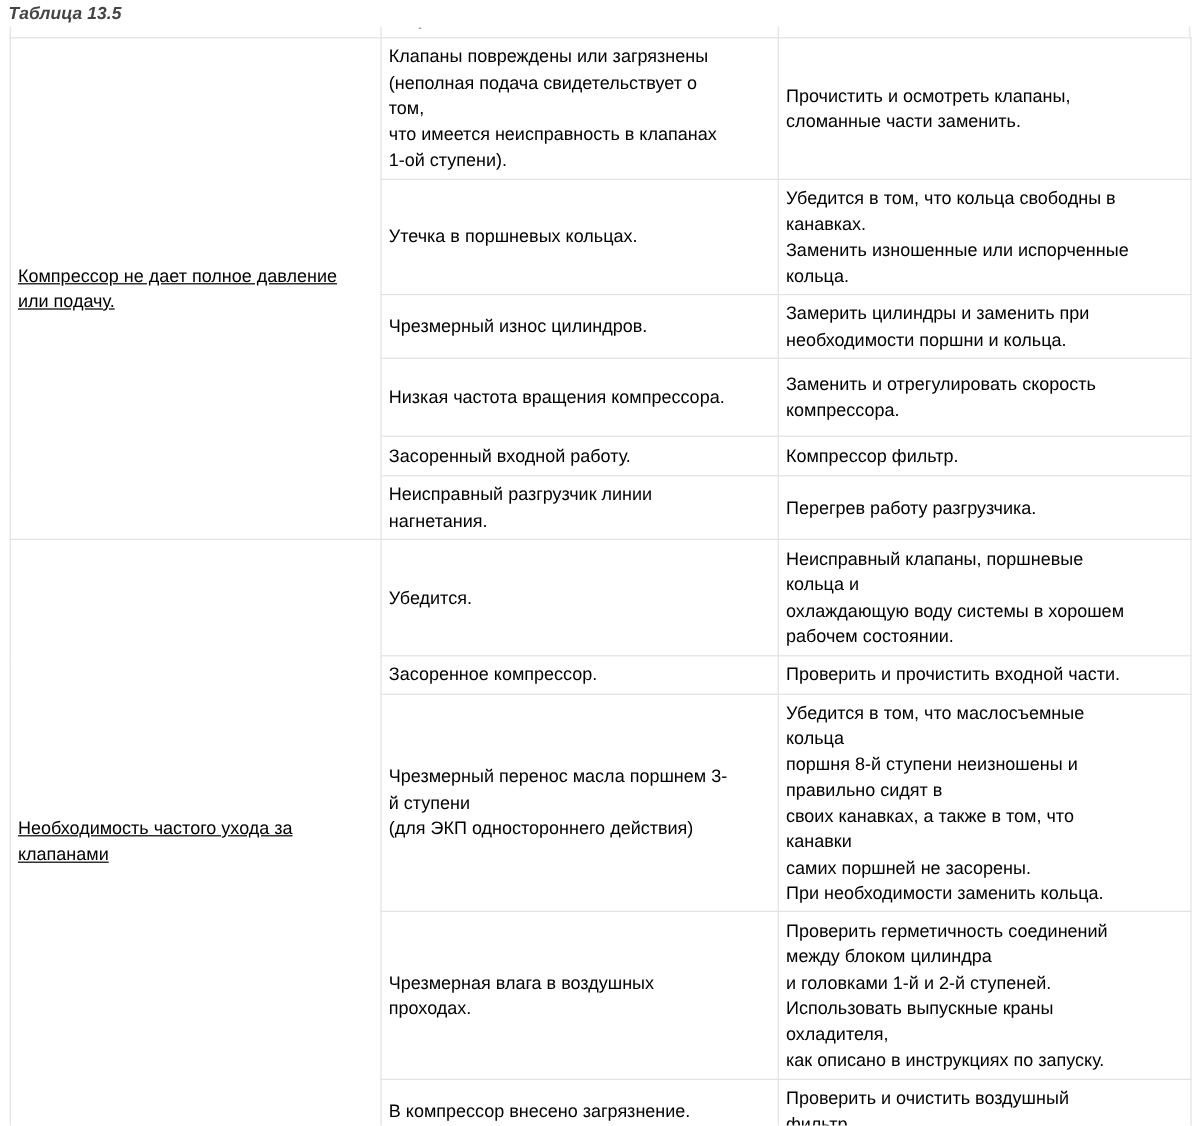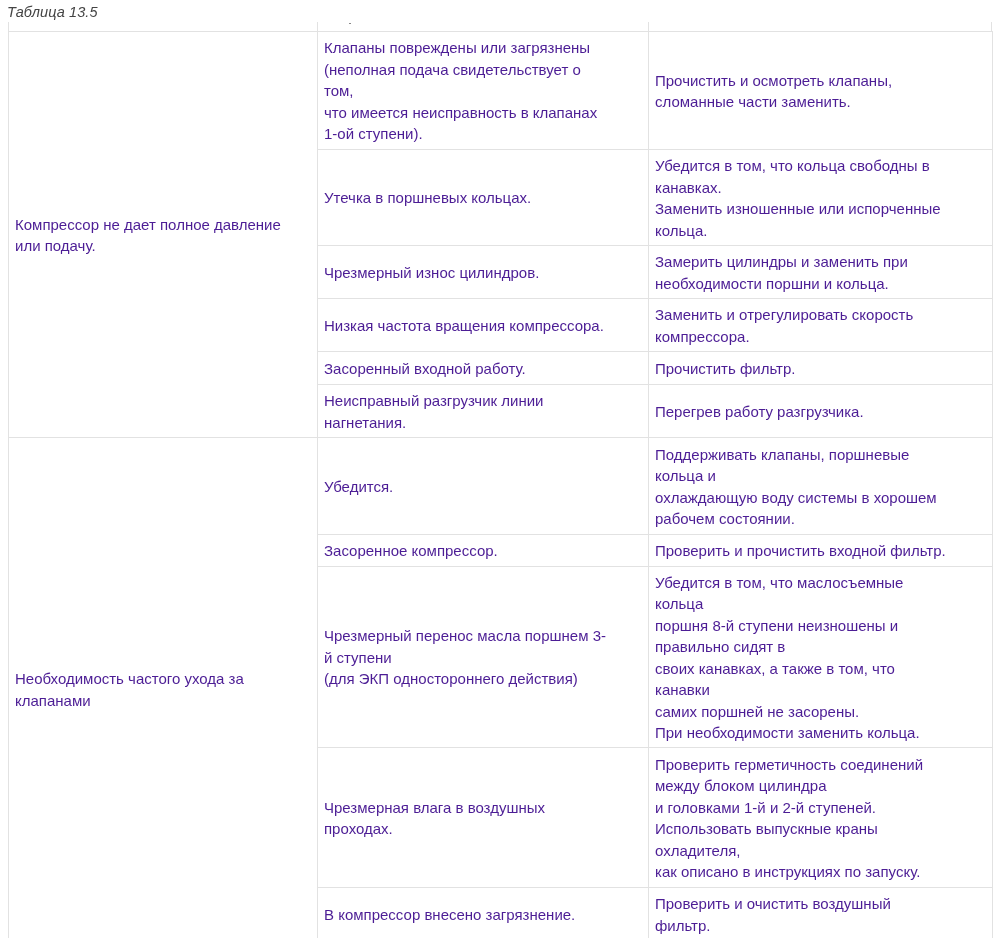--- a/index.html
+++ b/index.html
@@ -16,20 +16,21 @@
     position: relative;
   }
   .caption {
     position: absolute;
     left: 7px;
     top: 4px;
     font-size: 14.5px;
     font-style: italic;
     color: #444444;
     letter-spacing: 0.1px;
+    font-weight: bold;
   }
   .stub {
     position: absolute;
     top: 22px;
     height: 10px;
     width: 1px;
     background: #e2e2e2;
   }
   .stub-dot {
     position: absolute;
@@ -47,26 +48,26 @@
     table-layout: fixed;
     width: 984px;
     font-size: 15px;
     line-height: 21.5px;
   }
   table.trouble td {
     border: 1.5px solid #e2e2e2;
     padding: 4px 6px 3px 6px;
     vertical-align: middle;
     white-space: pre-line;
-    color: #4c1d95;
+    color: #000000;
   }
   col.c1 { width: 309px; }
   col.c2 { width: 331px; }
   col.c3 { width: 344px; }
-  td.problem { vertical-align: middle; }
+  td.problem { vertical-align: middle; text-decoration: underline; }
 </style>
 </head>
 <body>
 
 <div class="caption">Таблица 13.5</div>
 
 <div class="stub" style="left:8px"></div>
 <div class="stub" style="left:317px"></div>
 <div class="stub" style="left:648px"></div>
 <div class="stub" style="left:991px"></div>
@@ -96,47 +97,47 @@
       <td>Убедится в том, что кольца свободны в
 канавках.
 Заменить изношенные или испорченные
 кольца.</td>
     </tr>
     <tr style="height:53px">
       <td>Чрезмерный износ цилиндров.</td>
       <td>Замерить цилиндры и заменить при
 необходимости поршни и кольца.</td>
     </tr>
-    <tr style="height:53px">
+    <tr style="height:65px">
       <td>Низкая частота вращения компрессора.</td>
       <td>Заменить и отрегулировать скорость
 компрессора.</td>
     </tr>
     <tr style="height:33px">
       <td>Засоренный входной работу.</td>
-      <td>Прочистить фильтр.</td>
+      <td>Компрессор фильтр.</td>
     </tr>
     <tr style="height:53px">
       <td>Неисправный разгрузчик линии
 нагнетания.</td>
       <td>Перегрев работу разгрузчика.</td>
     </tr>
 
     <tr style="height:97px">
       <td class="problem" rowspan="5">Необходимость частого ухода за
 клапанами</td>
       <td>Убедится.</td>
-      <td>Поддерживать клапаны, поршневые
+      <td>Неисправный клапаны, поршневые
 кольца и
 охлаждающую воду системы в хорошем
 рабочем состоянии.</td>
     </tr>
     <tr style="height:32px">
       <td>Засоренное компрессор.</td>
-      <td>Проверить и прочистить входной фильтр.</td>
+      <td>Проверить и прочистить входной части.</td>
     </tr>
     <tr style="height:181px">
       <td>Чрезмерный перенос масла поршнем 3-
 й ступени
 (для ЭКП одностороннего действия)</td>
       <td>Убедится в том, что маслосъемные
 кольца
 поршня 8-й ступени неизношены и
 правильно сидят в
 своих канавках, а также в том, что

